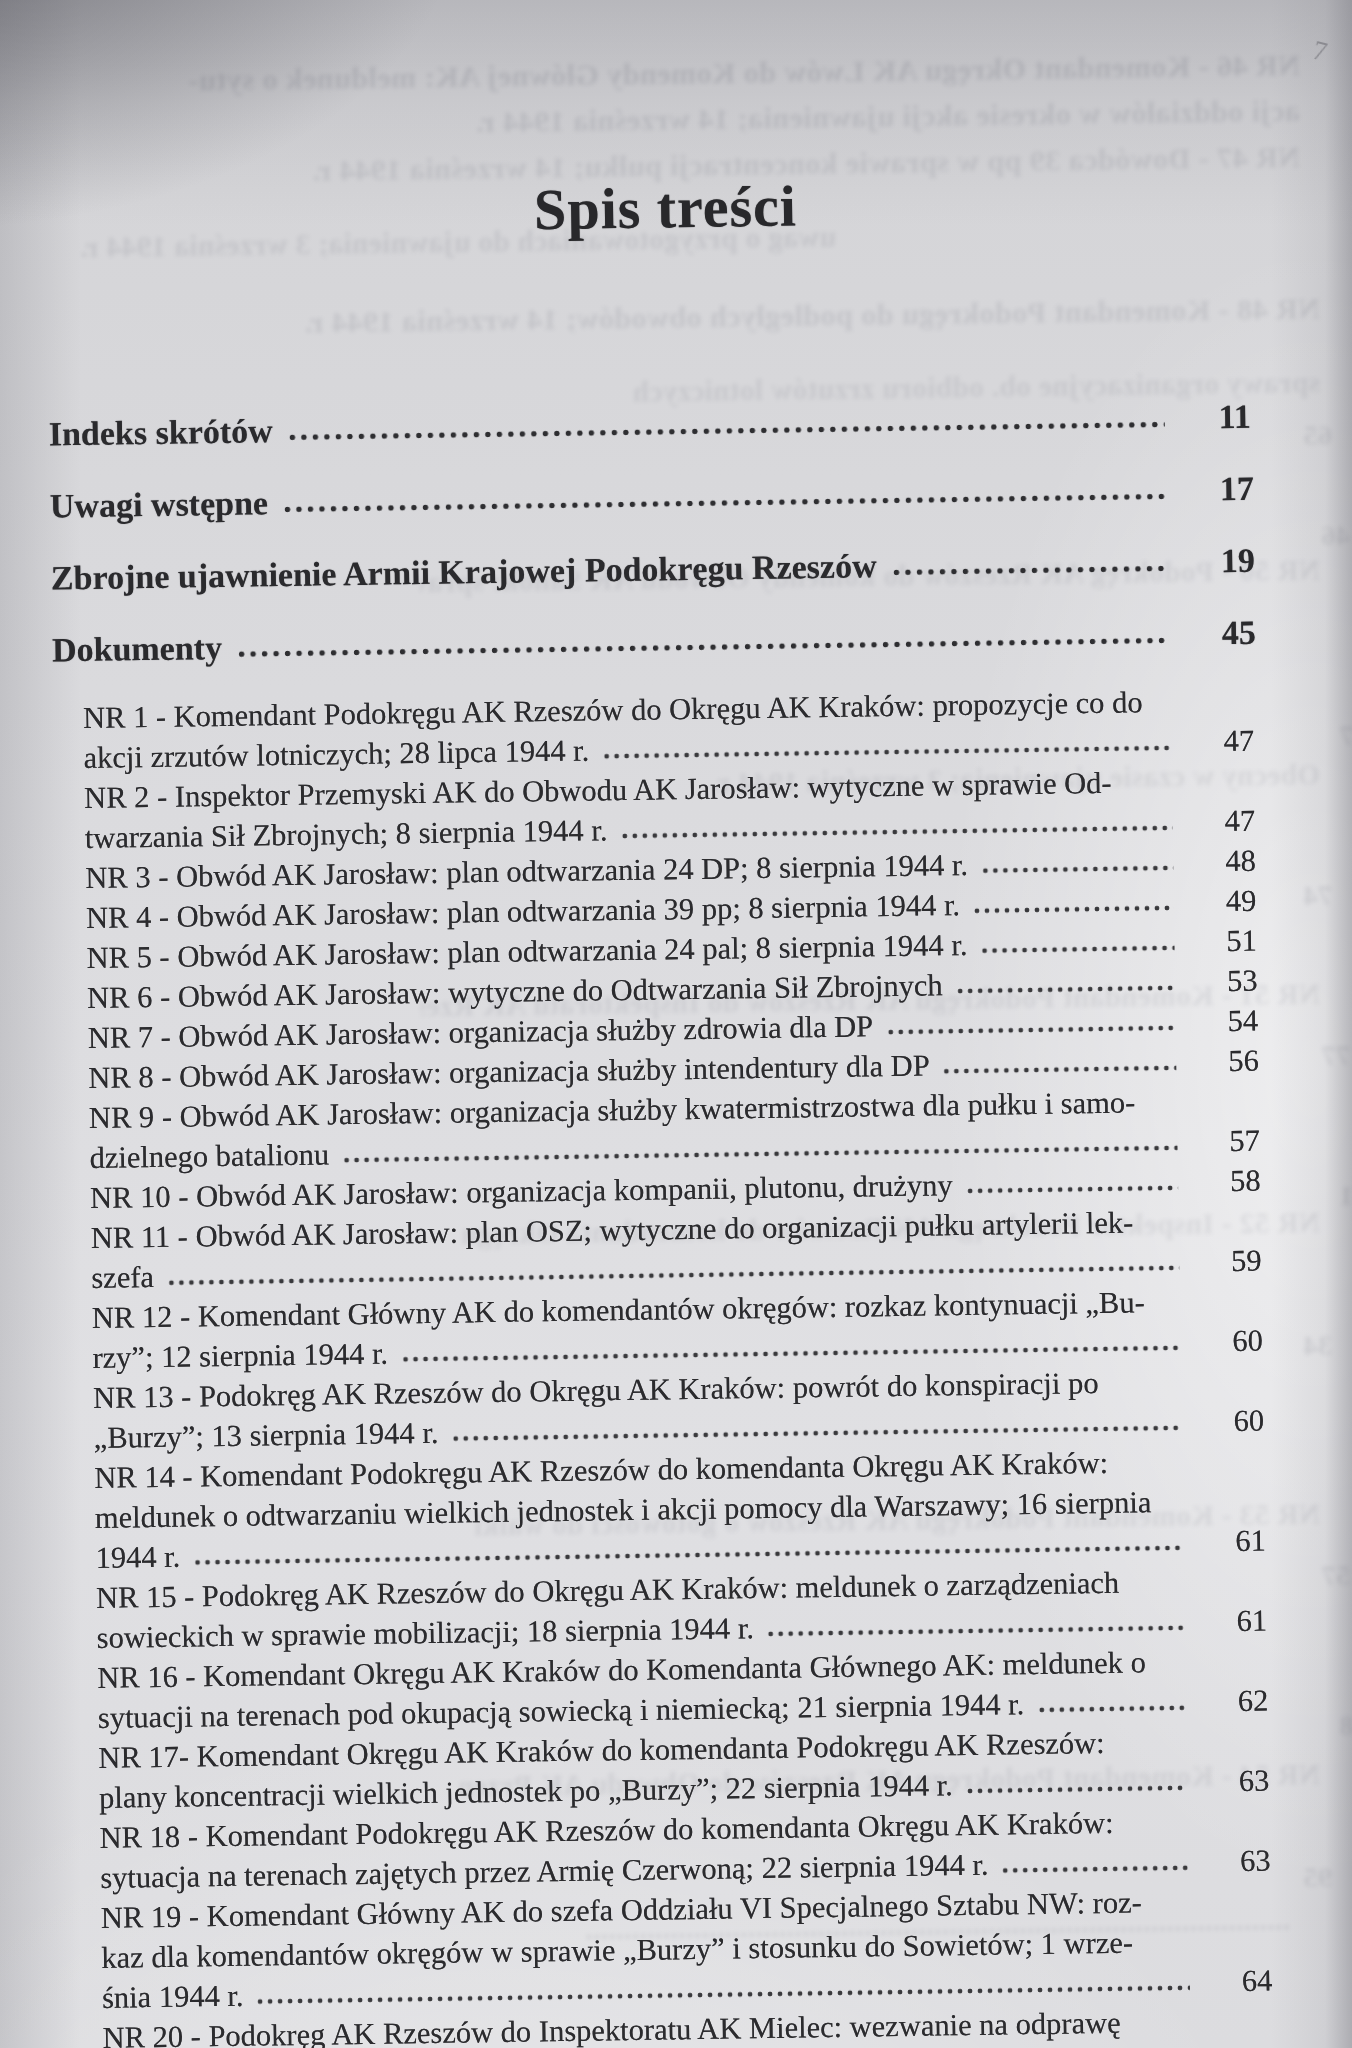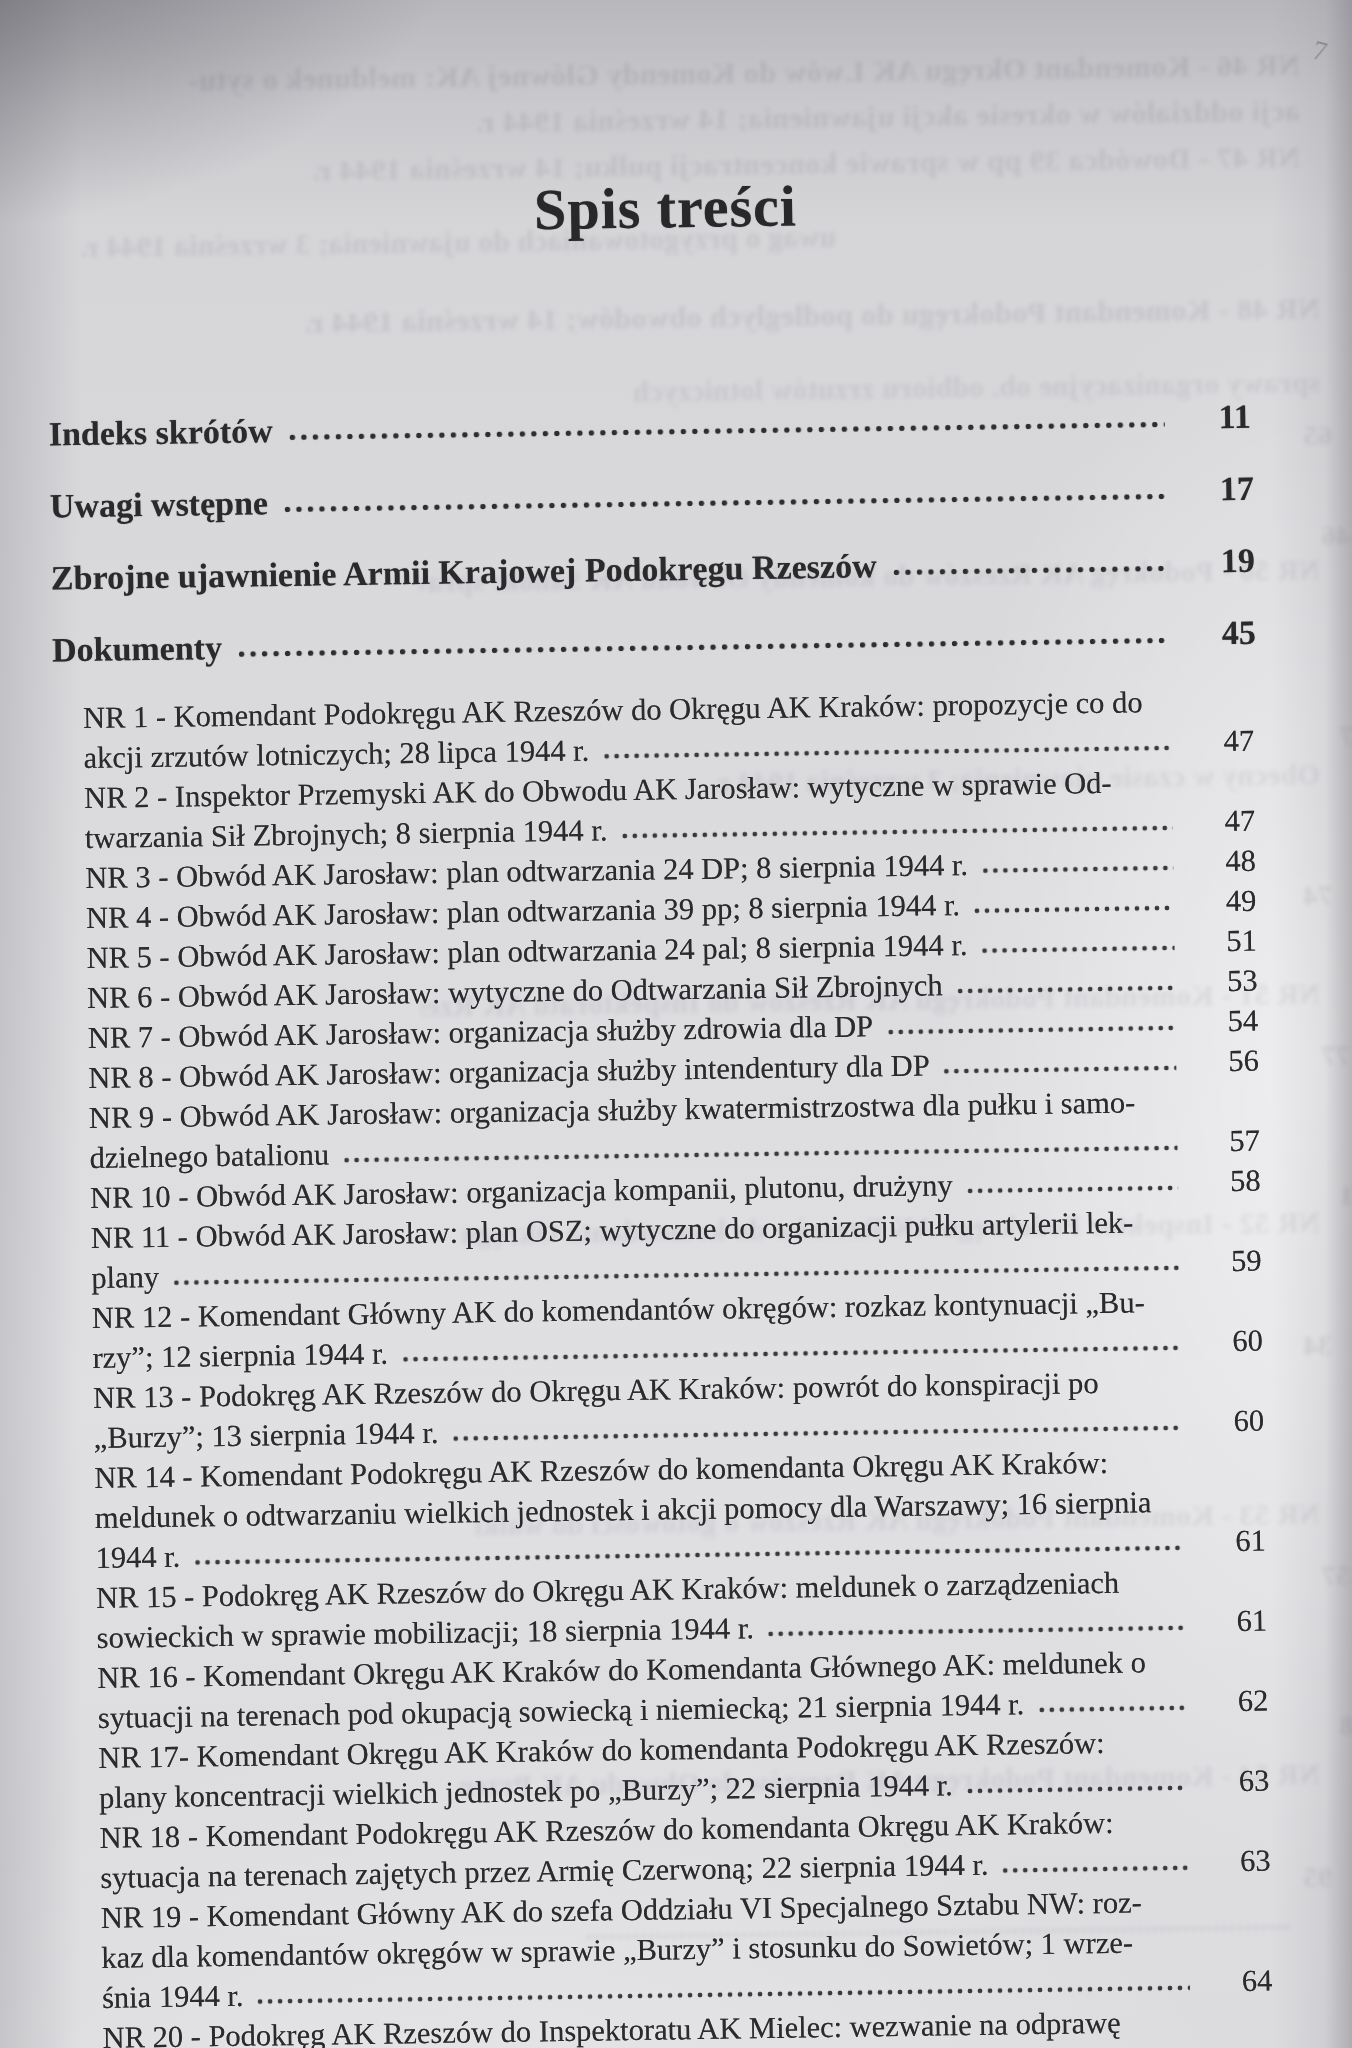--- a/index.html
+++ b/index.html
@@ -197,21 +197,21 @@
         <div class="entry">
           <div class="eline last">
             <span class="etext">NR 10 - Obwód AK Jarosław: organizacja kompanii, plutonu, drużyny</span>
             <span class="dots"></span>
             <span class="pnum">58</span>
           </div>
         </div>
         <div class="entry">
           <div class="eline">NR 11 - Obwód AK Jarosław: plan OSZ; wytyczne do organizacji pułku artylerii lek-</div>
           <div class="eline last">
-            <span class="etext">plany</span>
+            <span class="etext">szefa</span>
             <span class="dots"></span>
             <span class="pnum">59</span>
           </div>
         </div>
         <div class="entry">
           <div class="eline">NR 12 - Komendant Główny AK do komendantów okręgów: rozkaz kontynuacji „Bu-</div>
           <div class="eline last">
             <span class="etext">rzy”; 12 sierpnia 1944 r.</span>
             <span class="dots"></span>
             <span class="pnum">60</span>

